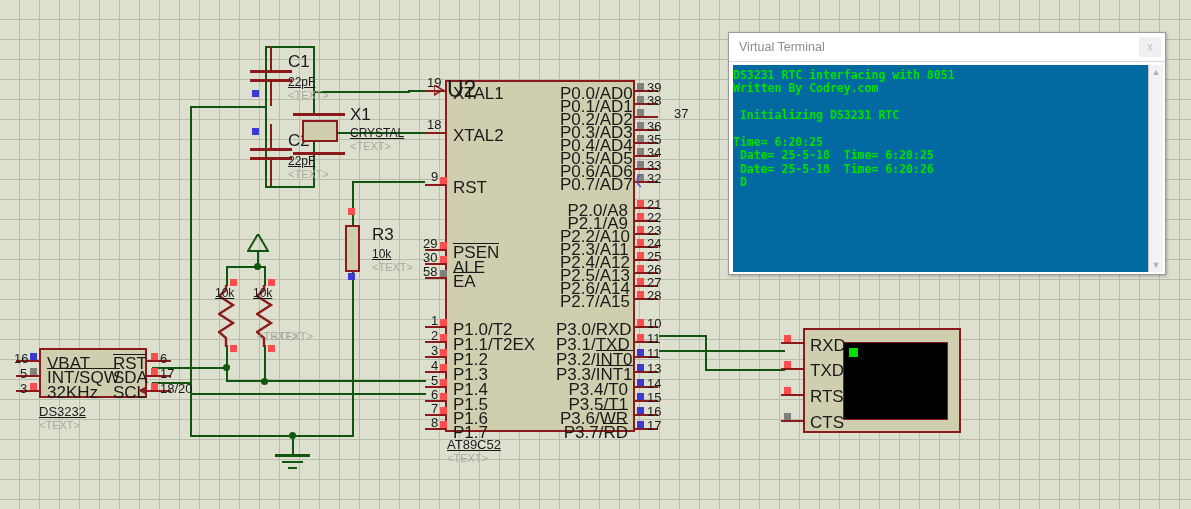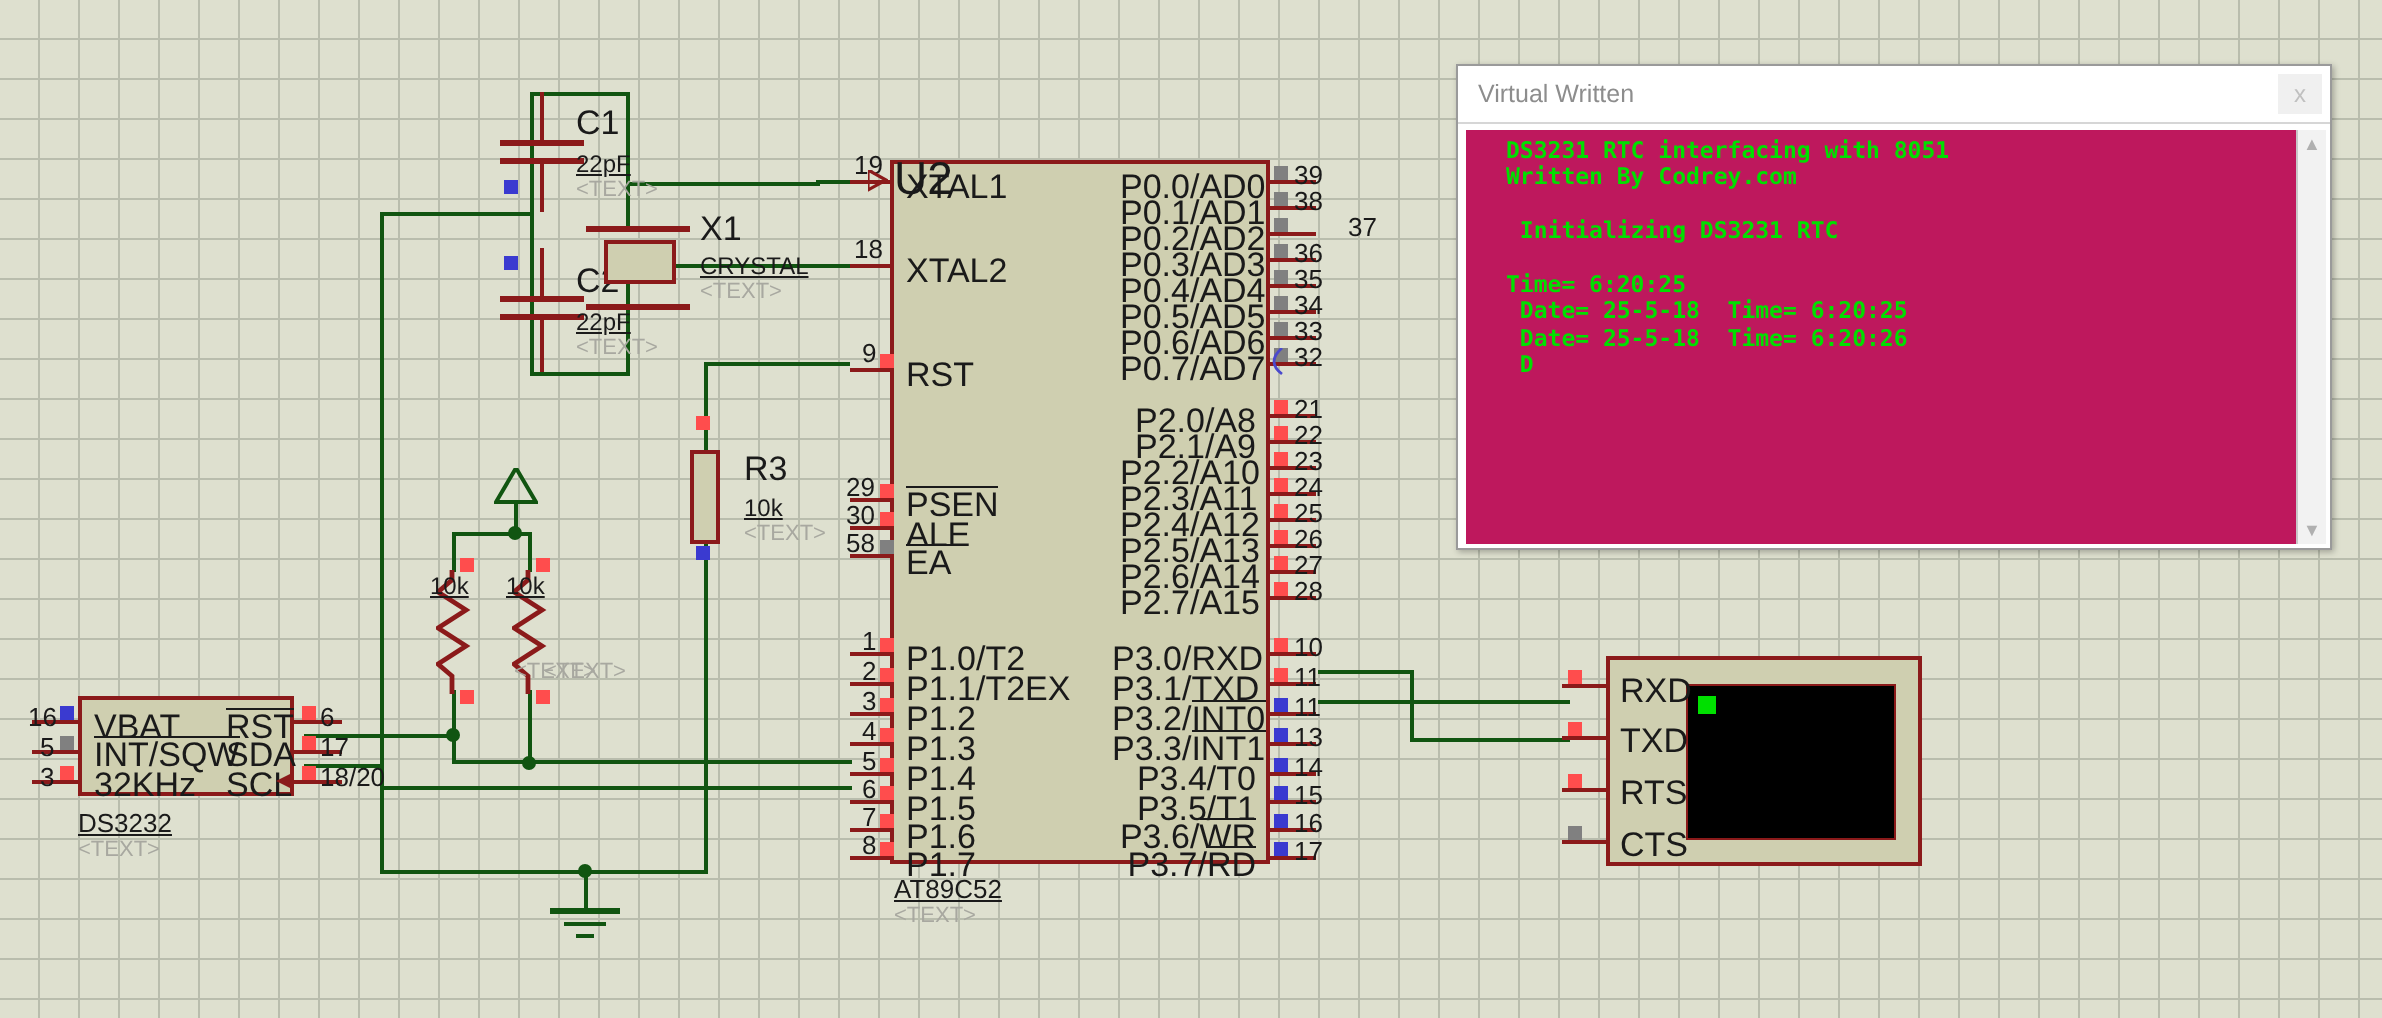--- a/index.html
+++ b/index.html
@@ -76,24 +76,24 @@
     margin-left: auto; width: 22px; height: 20px;
     background: #f0f0f0; color: #c0c0c0; font-size: 12px;
     display: flex; align-items: center; justify-content: center;
   }
   #term-body {
     position: absolute; left: 4px; top: 32px;
     width: 430px; height: 207px;
     background: #000; display: flex;
   }
   #term-text {
-    flex: 1; color: #00e000; background: #be185d;
+    flex: 1; color: #00e000; background: #0369a1;
     font-family: "DejaVu Sans Mono", monospace;
     font-size: 11.5px; line-height: 13.4px;
-    padding: 4px 0 0 20px;
+    padding: 4px 0 0 0;
     white-space: pre; font-weight: bold;
     overflow: hidden;
   }
   #term-scroll {
     width: 15px; background: #f2f2f2;
     border-left: 1px solid #c8c8c8;
     display: flex; flex-direction: column;
     justify-content: space-between; align-items: center;
   }
   #term-scroll div { color: #b0b0b0; font-size: 9px; padding: 2px 0; }
@@ -423,21 +423,21 @@
   <div class="pinwire h" style="left:781px;top:368px;width:24px;"></div>
   <div class="pinwire h" style="left:781px;top:394px;width:24px;"></div>
   <div class="pinwire h" style="left:781px;top:420px;width:24px;"></div>
   <div class="sq red" style="left:784px;top:335px;"></div>
   <div class="sq red" style="left:784px;top:361px;"></div>
   <div class="sq red" style="left:784px;top:387px;"></div>
   <div class="sq gray" style="left:784px;top:413px;"></div>
 
   <div id="term">
     <div id="term-title">
-      <span class="t">Virtual Written</span>
+      <span class="t">Virtual Terminal</span>
       <div id="term-close">x</div>
     </div>
     <div id="term-body">
       <div id="term-text">DS3231 RTC interfacing with 8051
 Written By Codrey.com
 
  Initializing DS3231 RTC
 
 Time= 6:20:25
  Date= 25-5-18  Time= 6:20:25

